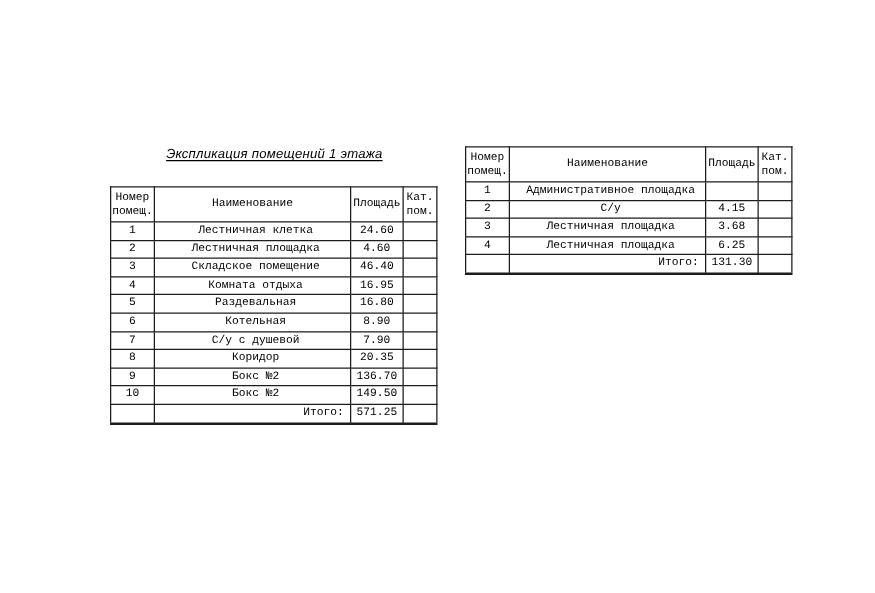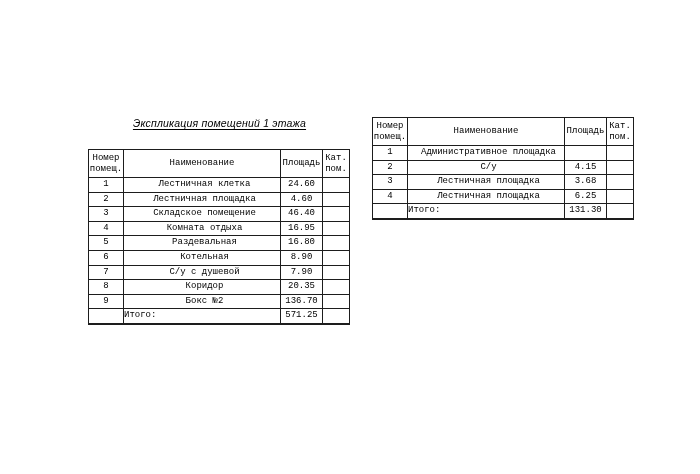--- a/index.html
+++ b/index.html
@@ -51,21 +51,21 @@
   .explication-table td {
     height: 13.6px;
     line-height: 13.6px;
     vertical-align: middle;
     white-space: nowrap;
   }
   .explication-table td.c0,
   .explication-table td.c2,
   .explication-table td.c3 { text-align: center; }
   .explication-table td.c1 { text-align: center; padding-left: 5px; }
-  .explication-table tr.total td.c1 { text-align: left; padding-left: 0; padding-right: 5px; }
+  .explication-table tr.total td.c1 { text-align: right; padding-left: 0; padding-right: 5px; }
 </style>
 </head>
 <body>
 
 <main>
 
   <section class="table-block" id="block-0">
     <h2 class="block-title">Экспликация помещений 1 этажа</h2>
     <table class="explication-table">
         <colgroup>
@@ -132,20 +132,26 @@
             <td class="c1">Коридор</td>
             <td class="c2">20.35</td>
             <td class="c3"></td>
           </tr>
           <tr>
             <td class="c0">9</td>
             <td class="c1">Бокс №2</td>
             <td class="c2">136.70</td>
             <td class="c3"></td>
           </tr>
+          <tr>
+            <td class="c0">10</td>
+            <td class="c1">Бокс №2</td>
+            <td class="c2">149.50</td>
+            <td class="c3"></td>
+          </tr>
           <tr class="total">
             <td class="c0"></td>
             <td class="c1">Итого:</td>
             <td class="c2">571.25</td>
             <td class="c3"></td>
           </tr>
         </tbody>
       </table>
   </section>
 

